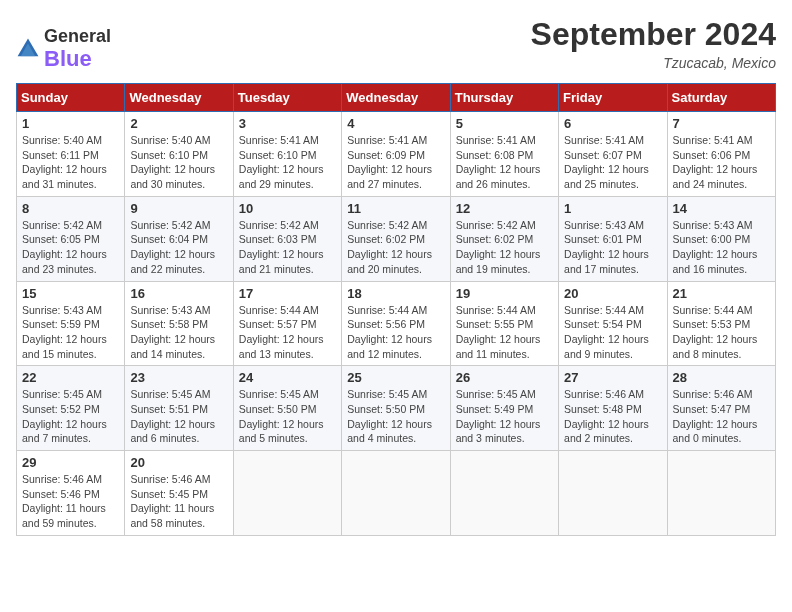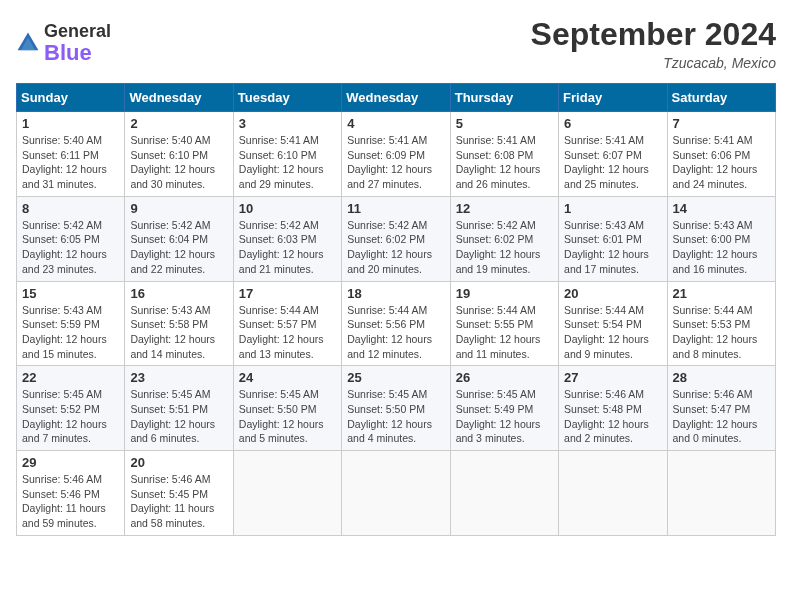--- a/index.html
+++ b/index.html
@@ -6,21 +6,21 @@
     body {
       font-family: Arial, sans-serif;
       background: #fff;
       width: 792px;
       min-height: 612px;
       padding: 16px;
     }
     .header {
       display: flex;
       justify-content: space-between;
-      align-items: center;
+      align-items: flex-end;
       margin-bottom: 12px;
     }
     .logo {
       display: flex;
       align-items: center;
       gap: 4px;
     }
     .logo-text {
       display: flex;
       flex-direction: column;
@@ -53,21 +53,21 @@
       color: #555;
       margin-top: 2px;
       font-style: italic;
     }
     table {
       width: 100%;
       border-collapse: collapse;
       font-size: 10.5px;
     }
     thead tr th {
-      background: #0369a1;
+      background: #b91c1c;
       color: #fff;
       font-size: 13px;
       font-weight: bold;
       padding: 6px 4px;
       border: 1px solid #2e6db4;
       text-align: left;
     }
     tbody tr td {
       border: 1px solid #ccc;
       vertical-align: top;

